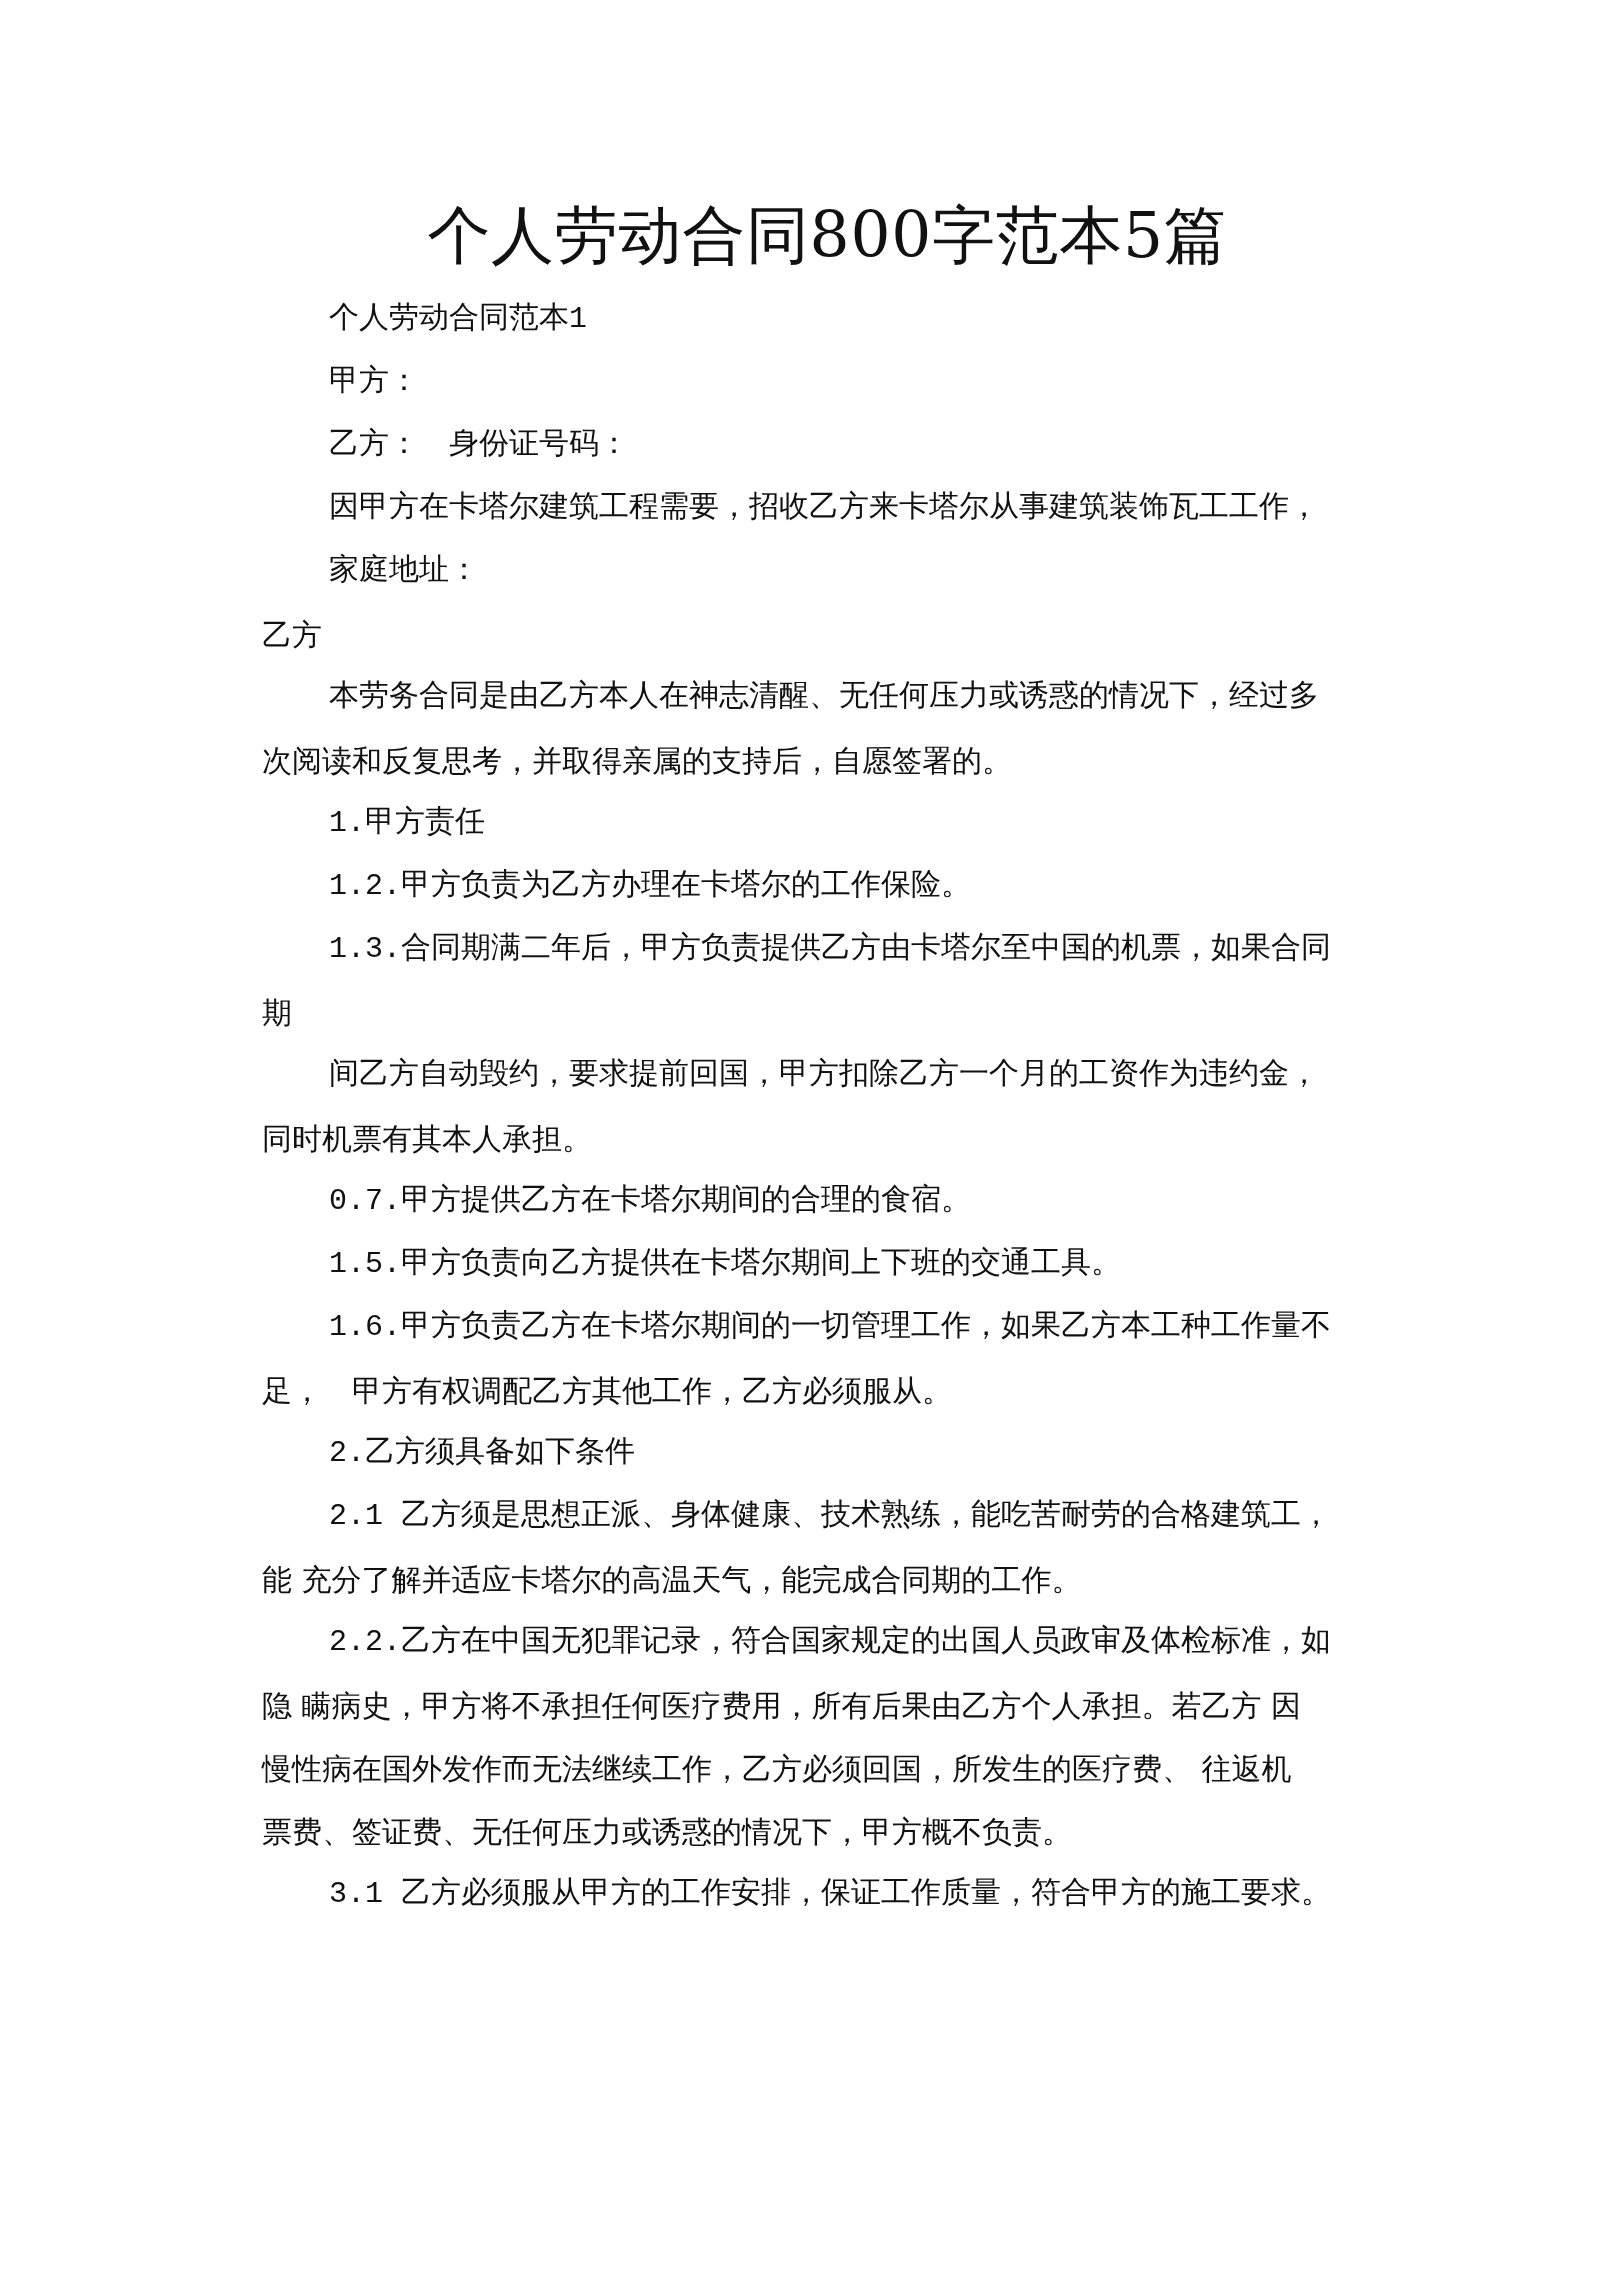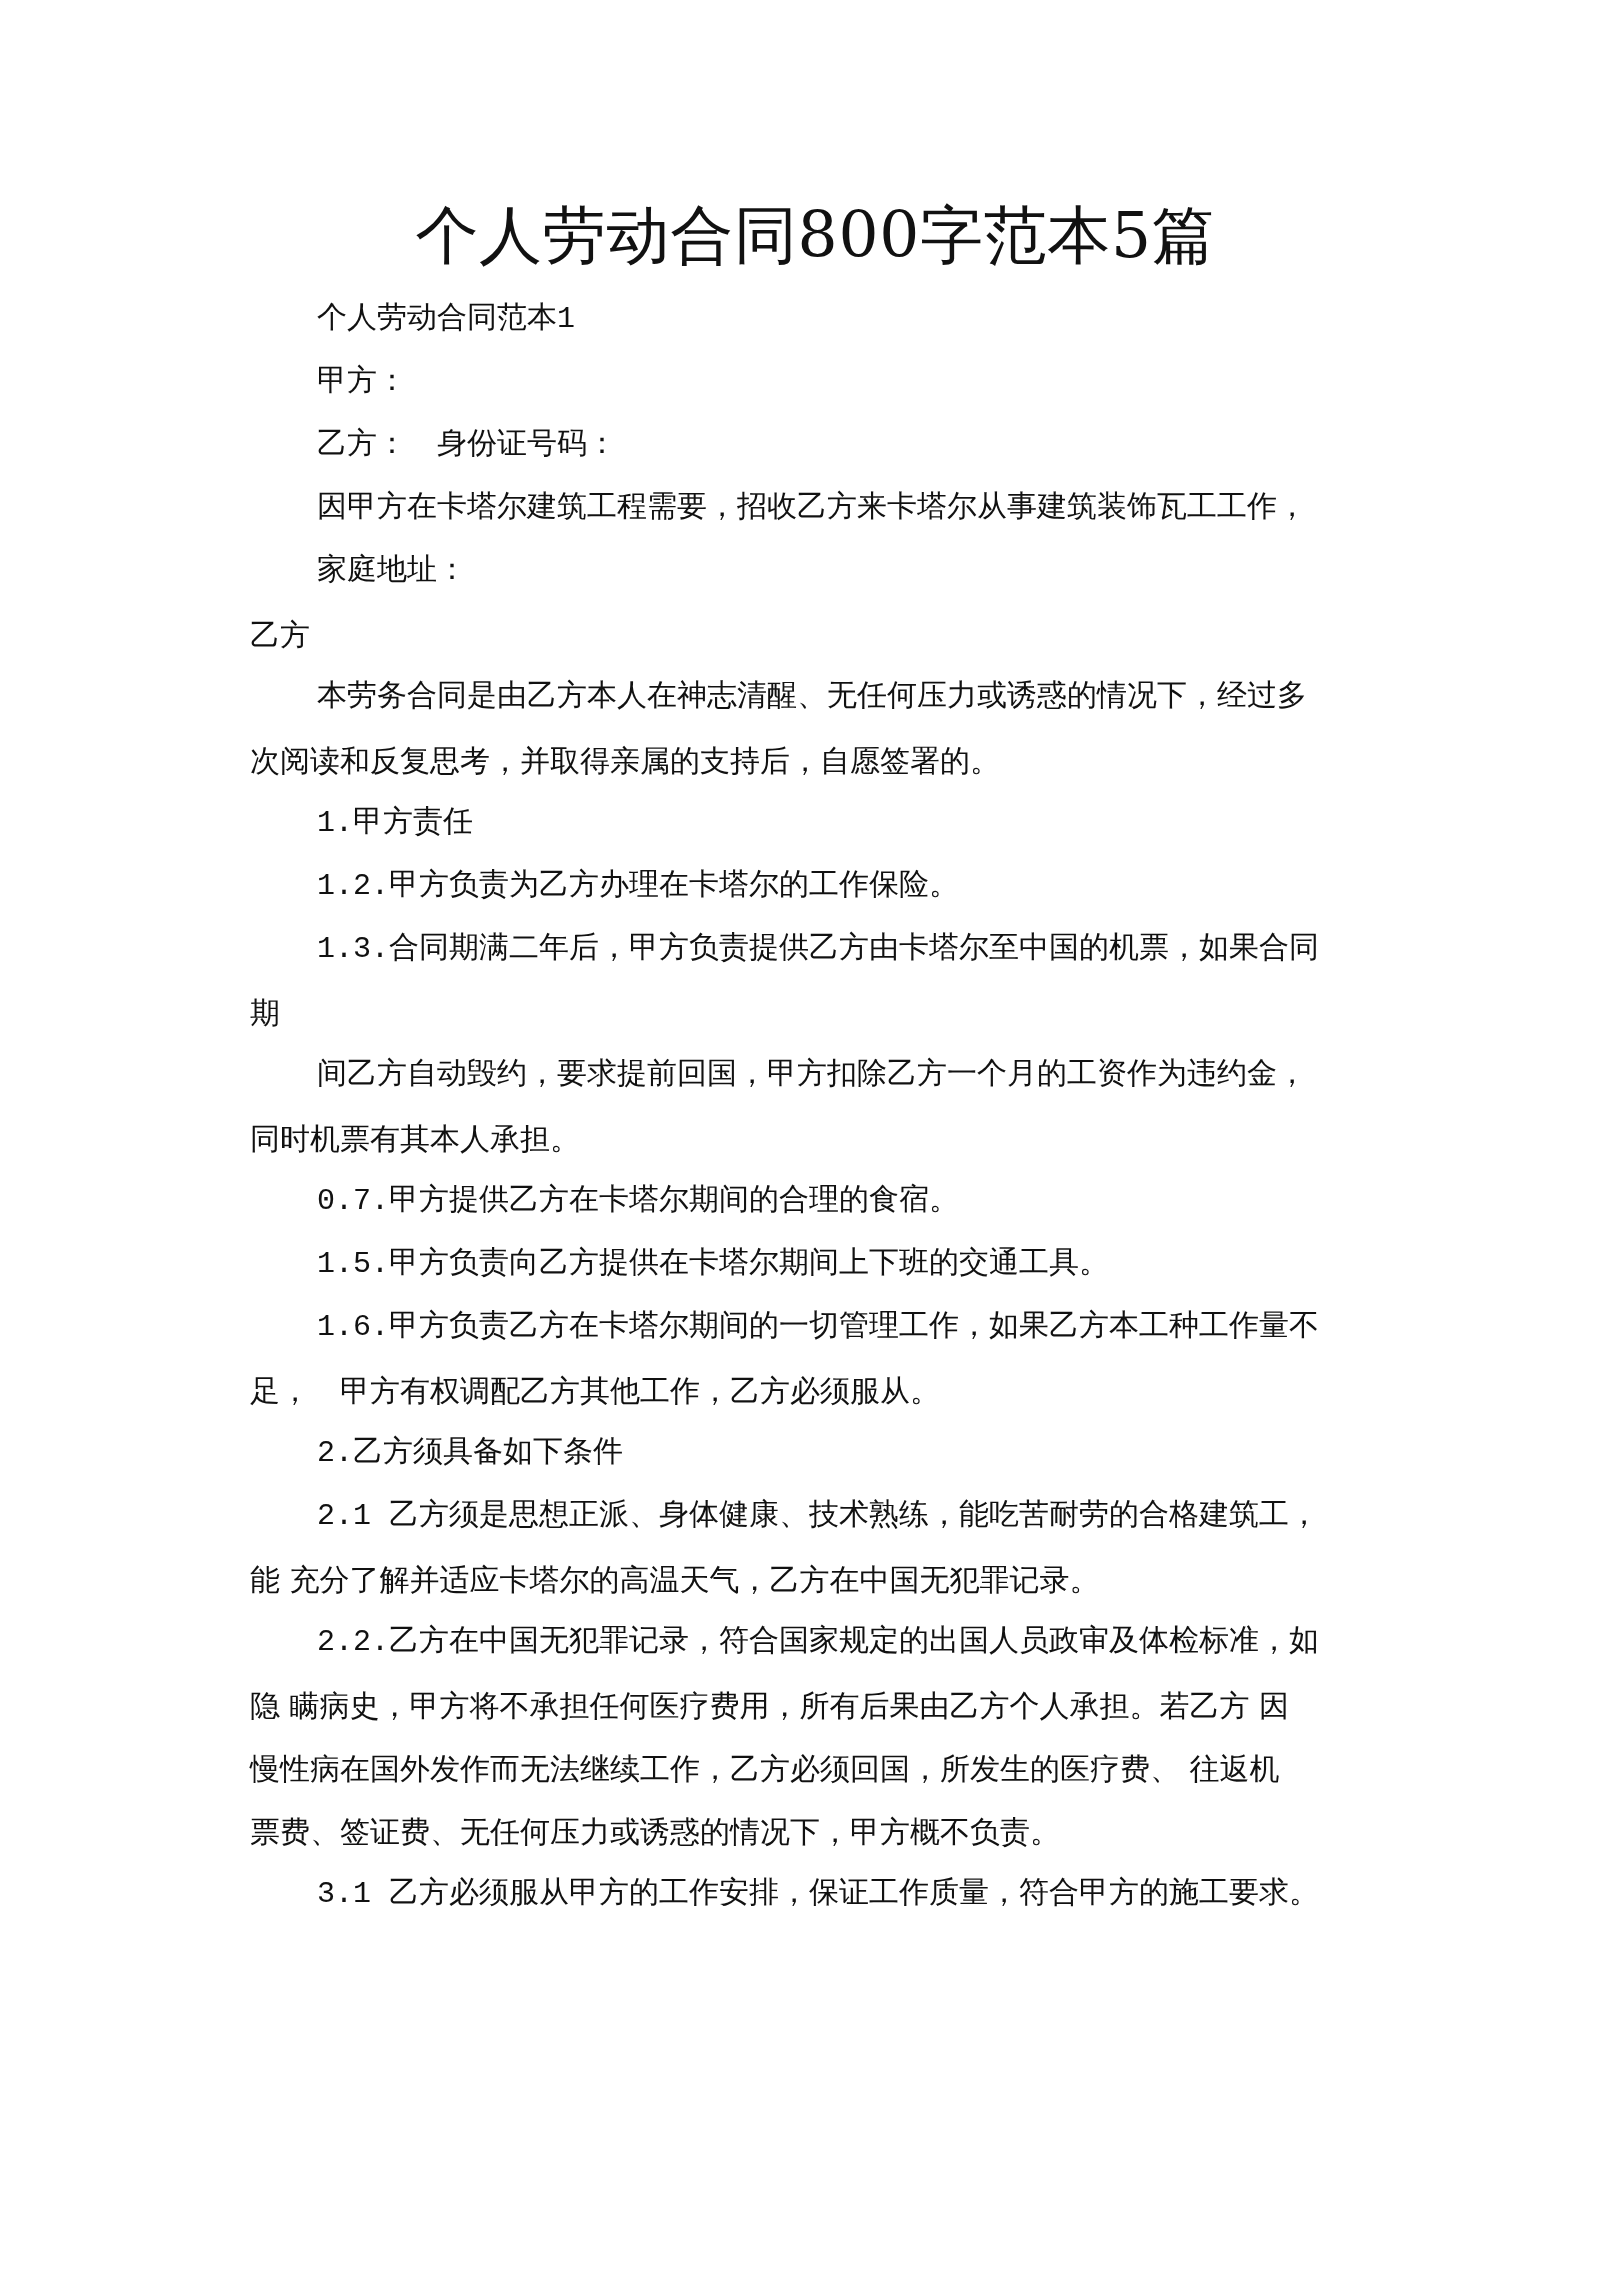--- a/index.html
+++ b/index.html
@@ -1,18 +1,18 @@
 <!DOCTYPE html>
 <html style="font-size:10.5px"><head>
 <meta charset="utf-8">
 <style>
   html, body { margin: 0; padding: 0; background: #ffffff; }
   body { width: 1623px; height: 2295px; position: relative; overflow: hidden;
          font-family: "DejaVu Serif", "Liberation Serif", serif; color: #111111; }
-  .page { position: absolute; left: 4px; top: 0; width: 1427px; height: 2295px; border-radius: 12px; }
+  .page { position: absolute; left: 16px; top: 0; width: 1427px; height: 2295px; border-radius: 12px; }
   .title { position: absolute; top: 196px; left: 0; width: 1623px; text-align: center;
            font-size: 63px; line-height: 79px; letter-spacing: 0.7px; }
   .body { position: absolute; left: 246px; top: 288px; width: 1152px; }
   .line { font-size: 30px; line-height: 63px; height: 63px; white-space: nowrap; }
   .ind { padding-left: 67px; font-family: Liberation Mono, monospace; }
 </style>
 </head>
 <body>
 
 <div class="page">
@@ -31,21 +31,21 @@
     <div class="line ind">1.3.合同期满二年后，甲方负责提供乙方由卡塔尔至中国的机票，如果合同</div>
     <div class="line">期</div>
     <div class="line ind">间乙方自动毁约，要求提前回国，甲方扣除乙方一个月的工资作为违约金，</div>
     <div class="line">同时机票有其本人承担。</div>
     <div class="line ind">0.7.甲方提供乙方在卡塔尔期间的合理的食宿。</div>
     <div class="line ind">1.5.甲方负责向乙方提供在卡塔尔期间上下班的交通工具。</div>
     <div class="line ind">1.6.甲方负责乙方在卡塔尔期间的一切管理工作，如果乙方本工种工作量不</div>
     <div class="line">足，　甲方有权调配乙方其他工作，乙方必须服从。</div>
     <div class="line ind">2.乙方须具备如下条件</div>
     <div class="line ind">2.1 乙方须是思想正派、身体健康、技术熟练，能吃苦耐劳的合格建筑工，</div>
-    <div class="line">能 充分了解并适应卡塔尔的高温天气，乙方在中国无犯罪记录。</div>
+    <div class="line">能 充分了解并适应卡塔尔的高温天气，能完成合同期的工作。</div>
     <div class="line ind">2.2.乙方在中国无犯罪记录，符合国家规定的出国人员政审及体检标准，如</div>
     <div class="line">隐 瞒病史，甲方将不承担任何医疗费用，所有后果由乙方个人承担。若乙方 因</div>
     <div class="line">慢性病在国外发作而无法继续工作，乙方必须回国，所发生的医疗费、 往返机</div>
     <div class="line">票费、签证费、无任何压力或诱惑的情况下，甲方概不负责。</div>
     <div class="line ind">3.1 乙方必须服从甲方的工作安排，保证工作质量，符合甲方的施工要求。</div>
   </div>
 </div>
 
 
 </body></html>

